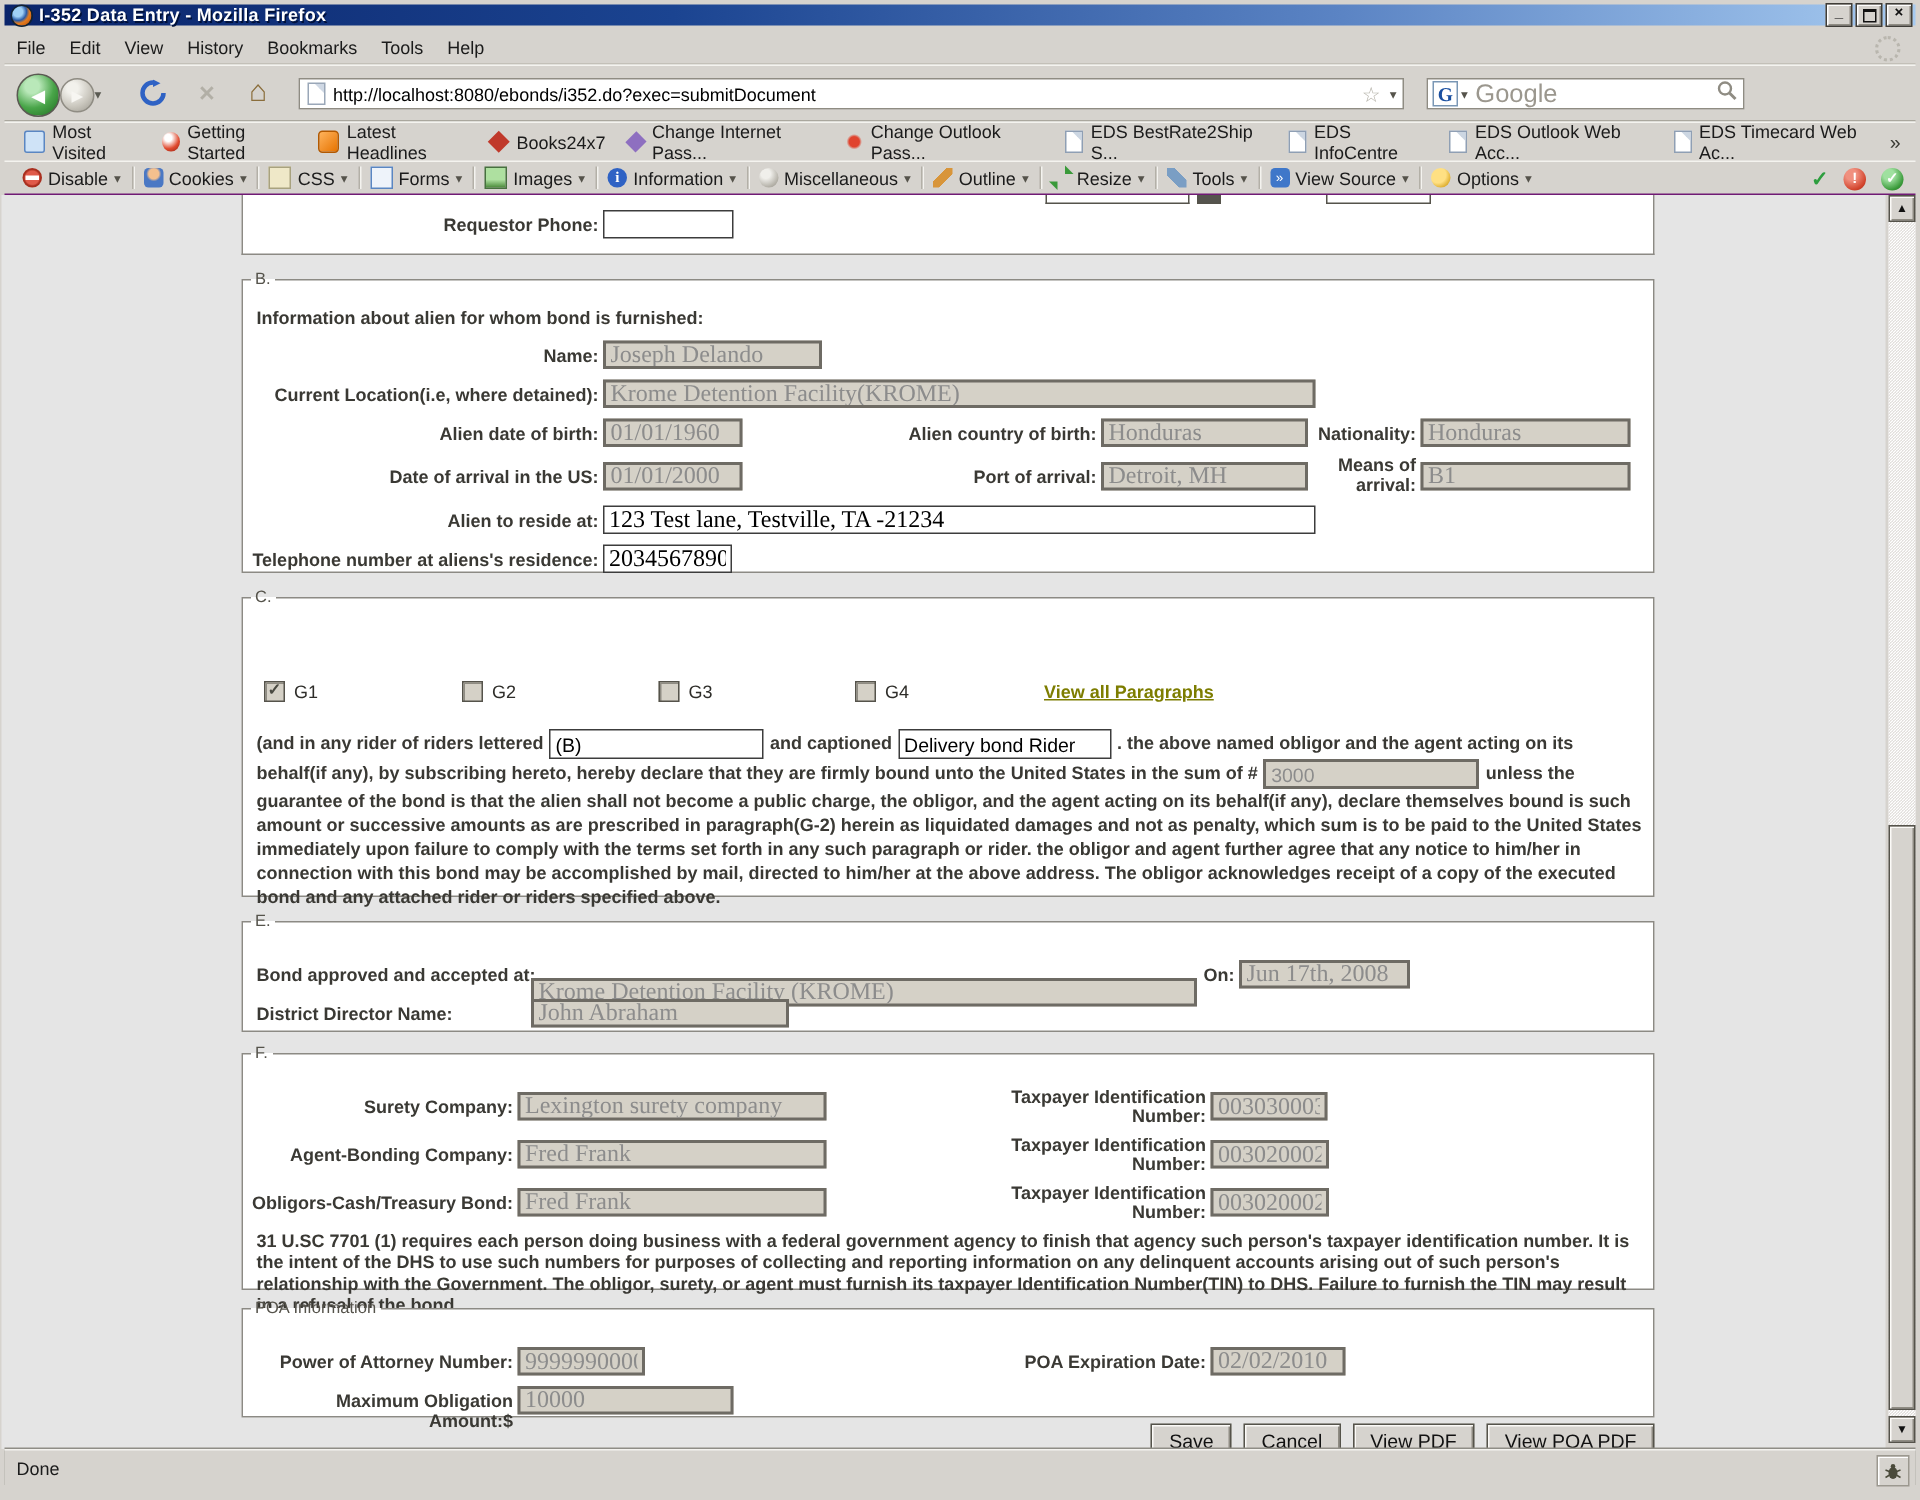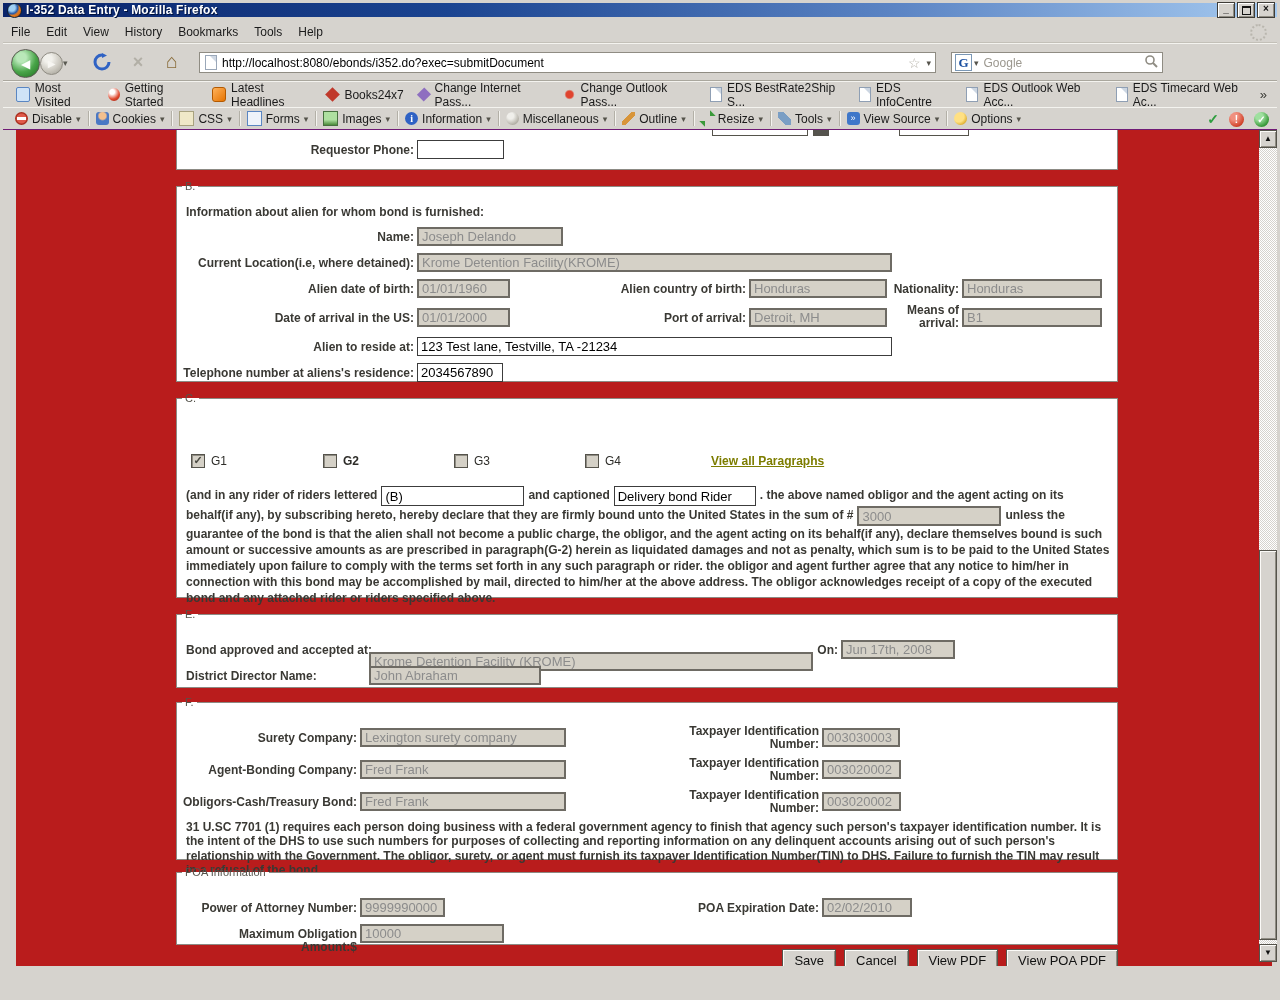--- a/index.html
+++ b/index.html
@@ -43,21 +43,21 @@
   .pageicon{width:10px;height:13px;background:#fff;border:1px solid #9aa7b8;margin:0 5px;position:relative;}
   .pageicon:after{content:"";position:absolute;right:0;top:0;border:3px solid #cfd8e4;border-left-color:transparent;border-bottom-color:transparent;}
   .urltext{font-size:12px;color:#000;flex:1;white-space:nowrap;overflow:hidden;}
   .staricon{color:#b5b2a9;font-size:14px;margin-right:6px;}
   .urlcaret{color:#55534b;font-size:9px;margin-right:4px;}
   .searchbox{position:absolute;left:948px;top:8px;width:212px;height:21px;background:#fff;
     border:1px solid #8f8c83;display:flex;align-items:center;box-sizing:border-box;}
   .gbox{width:15px;height:15px;border:1px solid #7a97b5;margin:0 2px 0 3px;color:#1a4fa0;
     font-family:"Liberation Serif",serif;font-size:13px;font-weight:bold;text-align:center;line-height:15px;}
   .searchcaret{font-size:9px;color:#55534b;margin-right:5px;}
-  .searchtext{font-size:12px;color:#9b978e;flex:1;}
+  .searchtext{font-size:17px;color:#9b978e;flex:1;}
   .magicon{margin-right:4px;}
 
   .bookmarksbar{top:81px;height:26px;display:flex;align-items:center;padding-left:6px;border-top:1px solid #f4f3ef;}
   .bm-item{display:flex;align-items:center;gap:5px;font-size:12px;color:#1b1b1b;padding:2px 7px;}
   .bm-ic{width:13px;height:13px;display:inline-block;}
   .ic-mostvisited{background:#cfe3f7;border:1px solid #5a86c2;border-radius:2px;}
   .ic-gettingstarted{background:radial-gradient(circle at 35% 30%,#fff 0 20%,#e04a2f 60%,#8e1d10 100%);border-radius:50%;}
   .ic-rss{background:linear-gradient(135deg,#ffb35c,#e67300);border-radius:3px;border:1px solid #b35900;}
   .ic-books{background:#c0392b;transform:rotate(45deg) scale(.8);}
   .ic-diamond-purple{background:#8e6fc0;transform:rotate(45deg) scale(.8);}
@@ -86,26 +86,26 @@
   .dvi-viewsource{background:#3f77c9;border-radius:3px;color:#fff;font-size:9px;text-align:center;line-height:13px;}
   .dvi-options{background:radial-gradient(circle at 35% 35%,#ffe083 0 45%,#d8a520 80%);border-radius:50%;}
   .caret{font-size:9px;color:#55534b;}
   .dv-right{position:absolute;right:8px;top:3px;display:flex;gap:10px;align-items:center;}
   .dv-check{color:#2e9e3f;font-weight:bold;font-size:14px;}
   .dv-circle{width:15px;height:15px;border-radius:50%;color:#fff;font-size:10px;font-weight:bold;text-align:center;line-height:15px;}
   .dv-red{background:radial-gradient(circle at 35% 30%,#f0907f 0 25%,#d2442c 70%,#9c2413);}
   .dv-green{background:radial-gradient(circle at 35% 30%,#9fe09f 0 25%,#3a9a3a 70%,#1e6b1e);}
 
   
-  .content{position:absolute;left:16px;top:130px;width:1256px;height:836px;background:#b91c1c;overflow:hidden;}
+  .content{position:absolute;left:1px;top:130px;width:1256px;height:836px;background:#e5e5e5;overflow:hidden;}
   fieldset{position:absolute;border:1px solid #8c8a84;margin:0;padding:0;box-sizing:border-box;background:#fff;}
   legend{font-size:11px;color:#55534b;padding:0 3px;margin-left:5px;}
   .lbl{position:absolute;font-size:12px;font-weight:bold;color:#3a3934;line-height:13px;}
   .r{text-align:right;}
-  .inp{position:absolute;box-sizing:border-box;height:19px;font-family:Liberation Sans, sans-serif;font-size:13px;padding:1px 3px;}
+  .inp{position:absolute;box-sizing:border-box;height:19px;font-family:Liberation Serif, serif;font-size:16px;padding:1px 3px;}
   .inp-w{background:#fff;border:1px solid #3c3c3c;color:#000;}
   .inp-d{background:#d5d1c7;border:2px solid #6e6b64;color:#8c8c8c;}
   .inline-inp{display:inline-block;position:static;vertical-align:middle;height:20px;box-sizing:border-box;
     font-size:13px;padding:1px 3px;margin:0 4px;}
   .cb{position:absolute;display:flex;align-items:center;gap:6px;font-size:12px;color:#2e2d29;}
   .cbbox{width:12px;height:12px;background:#d5d1c7;border:1px solid #55534b;box-shadow:inset 1px 1px 0 #8f8c83;
     font-size:11px;line-height:11px;text-align:center;color:#4a4a42;font-weight:bold;}
   .paralink{position:absolute;font-size:12px;font-weight:bold;color:#7d7d00;text-decoration:underline;}
   .flowpara{position:absolute;left:9px;width:926px;font-size:12px;font-weight:bold;color:#3a3934;line-height:16px;}
   .legal{line-height:14.4px;}
@@ -350,21 +350,21 @@
       <span class="lbl r" style="left:5px;top:175px;width:232px;">Telephone number at aliens's residence:</span>
       <input class="inp inp-w" style="left: 240px; top: 171px; width: 86px;" readonly="" value="2034567890">
     </fieldset>
 
     <fieldset style="left:160px;top:262px;width:942px;height:206px;">
       <legend>C.</legend>
       <span class="cb" style="left:14px;top:50px;">
         <span class="cbbox">✓</span>
         <span>G1</span>
       </span>
-      <span class="cb" style="left:146px;top:50px;font-weight:bold;">
+      <span class="cb" style="left:146px;top:50px;">
         <span class="cbbox"></span>
         <span>G2</span>
       </span>
       <span class="cb" style="left:277px;top:50px;">
         <span class="cbbox"></span>
         <span>G3</span>
       </span>
       <span class="cb" style="left:408px;top:50px;">
         <span class="cbbox"></span>
         <span>G4</span>
@@ -419,14 +419,27 @@
       <button class="formbtn">View POA PDF</button>
     </div>
   </div>
 
   <div class="scrollbar">
     <span class="sb-btn" style="top:0;">▲</span>
     <span class="sb-thumb"></span>
     <span class="sb-btn" style="bottom:0;">▼</span>
   </div>
 
+  <div class="statusbar">
+    <span class="statustext">Done</span>
+    <span class="bugbox">
+      <svg width="12" height="12" viewBox="0 0 12 12">
+        <ellipse cx="6" cy="7" rx="3" ry="4" fill="#4a4a3a"></ellipse>
+        <circle cx="6" cy="2.5" r="1.5" fill="#4a4a3a"></circle>
+        <line x1="1" y1="5" x2="3.5" y2="6" stroke="#4a4a3a" stroke-width="1"></line>
+        <line x1="11" y1="5" x2="8.5" y2="6" stroke="#4a4a3a" stroke-width="1"></line>
+        <line x1="1" y1="10" x2="3.5" y2="8.5" stroke="#4a4a3a" stroke-width="1"></line>
+        <line x1="11" y1="10" x2="8.5" y2="8.5" stroke="#4a4a3a" stroke-width="1"></line>
+      </svg>
+    </span>
+  </div>
 
 </div>
 
 </body></html>

